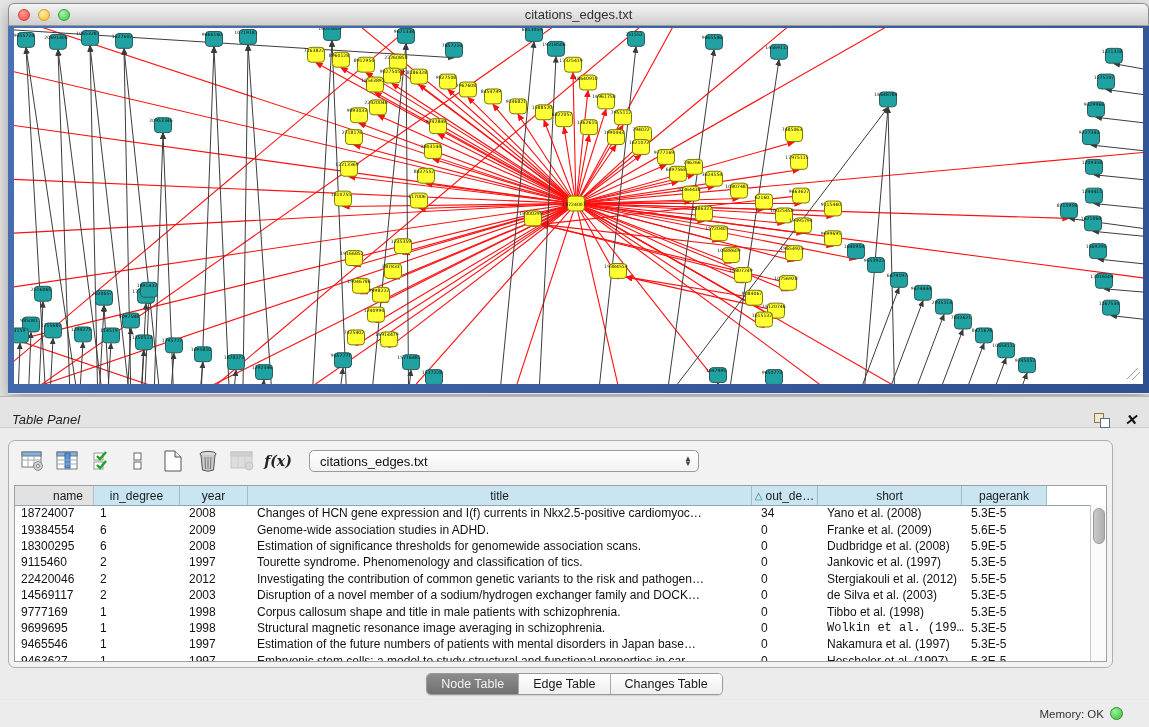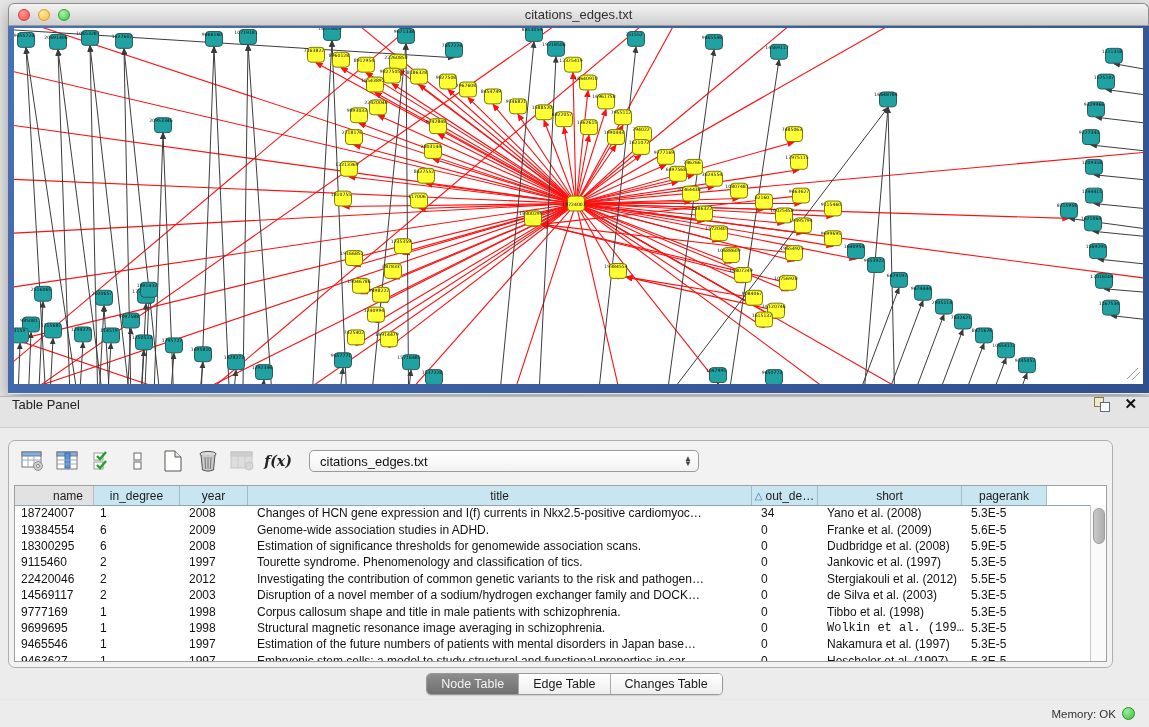--- a/index.html
+++ b/index.html
@@ -15,21 +15,21 @@
   .tl.yellow{left:29px;background:radial-gradient(circle at 35% 30%,#ffe9a8,#fdbb32);border:1px solid #d69c22;box-sizing:border-box;}
   .tl.green{left:49px;background:radial-gradient(circle at 35% 30%,#b4f0b0,#32c840);border:1px solid #2aa432;box-sizing:border-box;}
   .title{text-align:center;line-height:22px;font-size:13px;color:#303030;}
   .net-frame{height:367px;background:linear-gradient(135deg,#4a71b4,#2f4f8e);
     padding:2px 6px 9px 6px;box-sizing:border-box;}
   .net-frame svg{background:#ffffff;display:block;width:100%;height:100%;}
 
   
   .table-panel{position:absolute;left:0;top:396px;width:1149px;height:304px;}
   .tp-header{height:32px;background:#e4e4e4;border-top:1px solid #b5b5b5;border-bottom:1px solid #cccccc;
-    display:flex;align-items:flex-start;padding:0 12px;box-sizing:border-box;font-size:13px;color:#222;}
+    display:flex;align-items:flex-end;padding:0 12px;box-sizing:border-box;font-size:13px;color:#222;font-style:italic;}
   .tp-header .spacer{flex:1;}
   .float-icon{width:16px;height:14px;position:relative;margin-right:14px;cursor:pointer;}
   .float-icon .sq1{position:absolute;left:0;top:0;width:8px;height:8px;border:1px solid #8a7a45;background:#efe9d2;}
   .float-icon .sq2{position:absolute;left:6px;top:5px;width:8px;height:8px;border:1px solid #5b6b8a;background:#fff;}
   .close-x{font-size:15px;font-weight:bold;color:#111;cursor:pointer;line-height:14px;}
   .tp-body{height:271px;background:#ececec;}
   .inner{position:absolute;left:8px;top:44px;width:1105px;height:228px;background:#f2f2f2;
     border:1px solid #aeaeae;border-radius:7px;box-sizing:border-box;}
   .toolbar{height:40px;display:flex;align-items:center;padding-left:10px;}
   .tbtn{width:28px;height:26px;margin-right:7px;display:flex;align-items:center;justify-content:center;cursor:pointer;}
@@ -58,21 +58,21 @@
   .tabbar{position:absolute;left:0;right:0;top:277px;display:flex;justify-content:center;}
   .seg{display:flex;border:1px solid #9a9a9a;border-radius:5px;overflow:hidden;background:#fff;
     box-shadow:0 1px 1px rgba(0,0,0,.12);height:20px;}
   .seg .tab{padding:0 14px;font-size:12.5px;line-height:20px;color:#1a1a1a;background:linear-gradient(#ffffff,#eeeeee);
     border-right:1px solid #aaaaaa;cursor:pointer;}
   .seg .tab:last-child{border-right:none;}
   .seg .tab.sel{background:linear-gradient(#8d8d8d,#6f6f6f);color:#f4f4f4;}
 
   
   .statusbar{position:absolute;left:0;bottom:0;width:1149px;height:27px;background:#ececec;
-    display:flex;align-items:center;justify-content:flex-end;padding-right:14px;box-sizing:border-box;font-size:11.5px;color:#333;}
+    display:flex;align-items:center;justify-content:flex-end;padding-right:26px;box-sizing:border-box;font-size:11.5px;color:#333;}
   .memdot{width:13px;height:13px;border-radius:50%;margin-left:6px;
     background:radial-gradient(circle at 35% 30%,#9cef9c,#35c435);border:1px solid #2d8f2d;box-sizing:border-box;}
   .grip{position:absolute;right:4px;top:399px;width:10px;height:8px;}
 </style>
 </head>
 <body>
 
 <div class="desktop">
 
   <div class="net-window">

